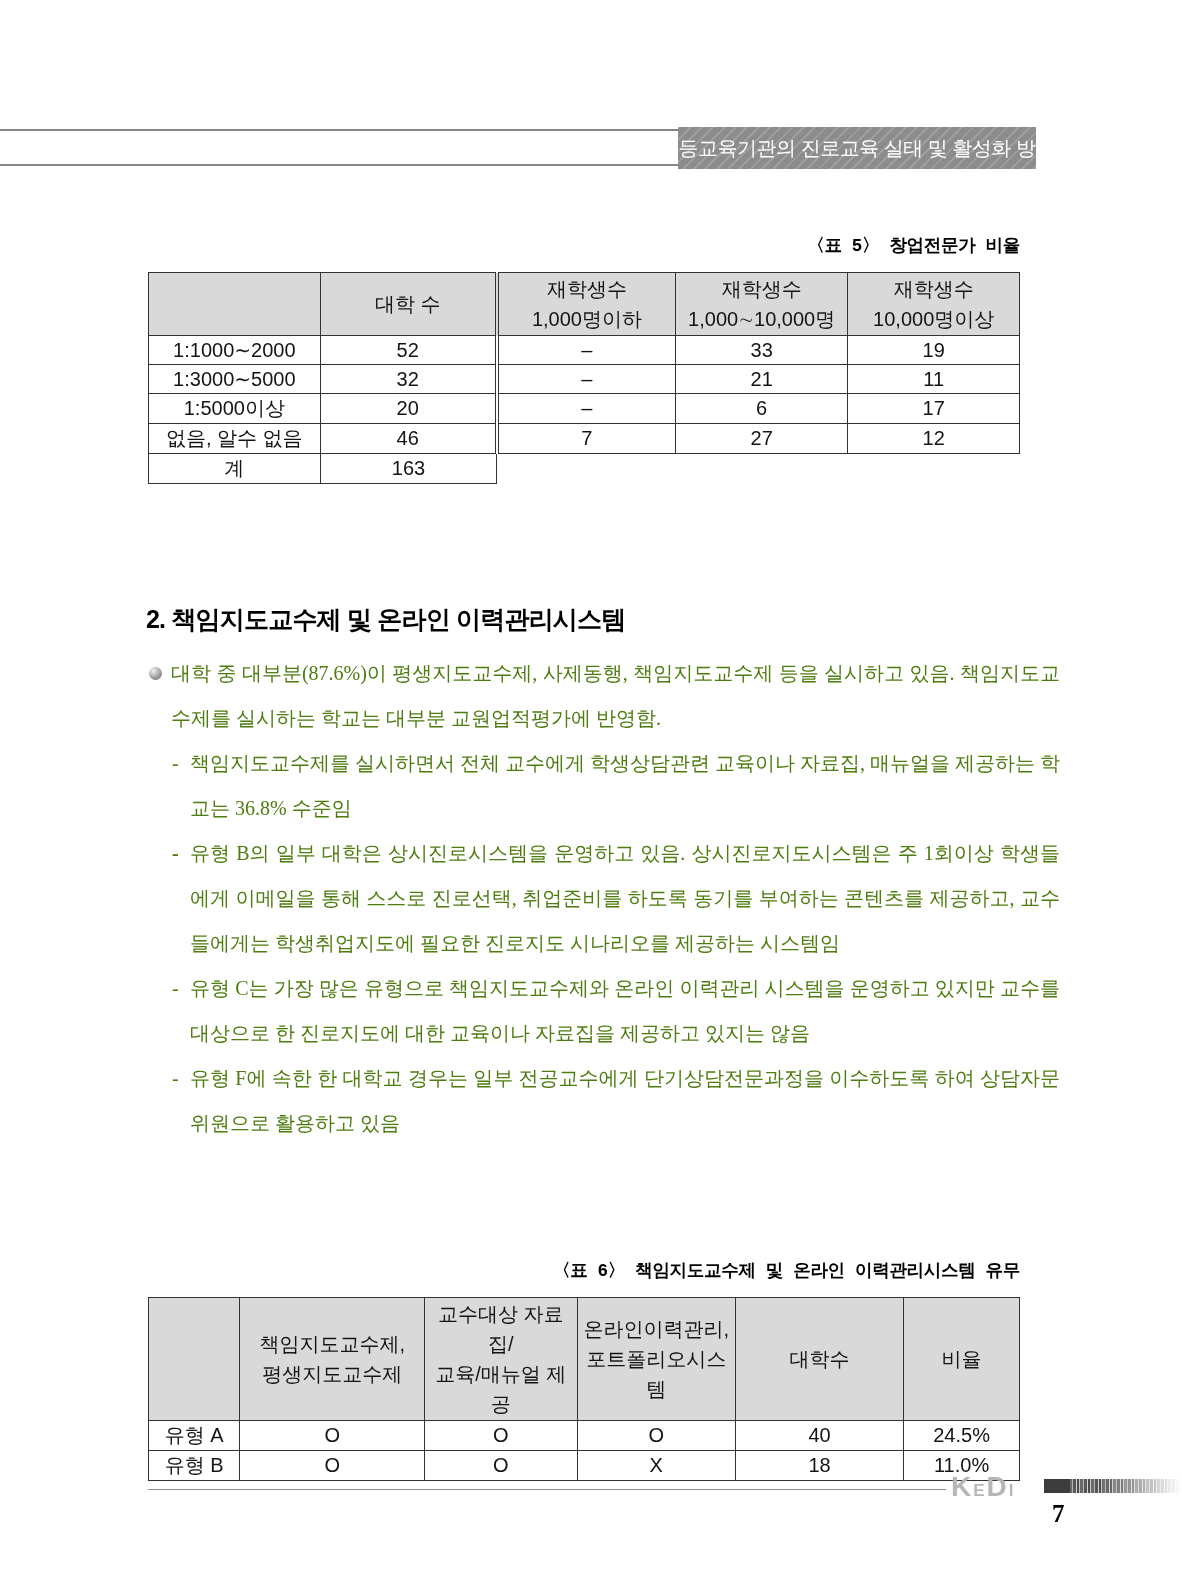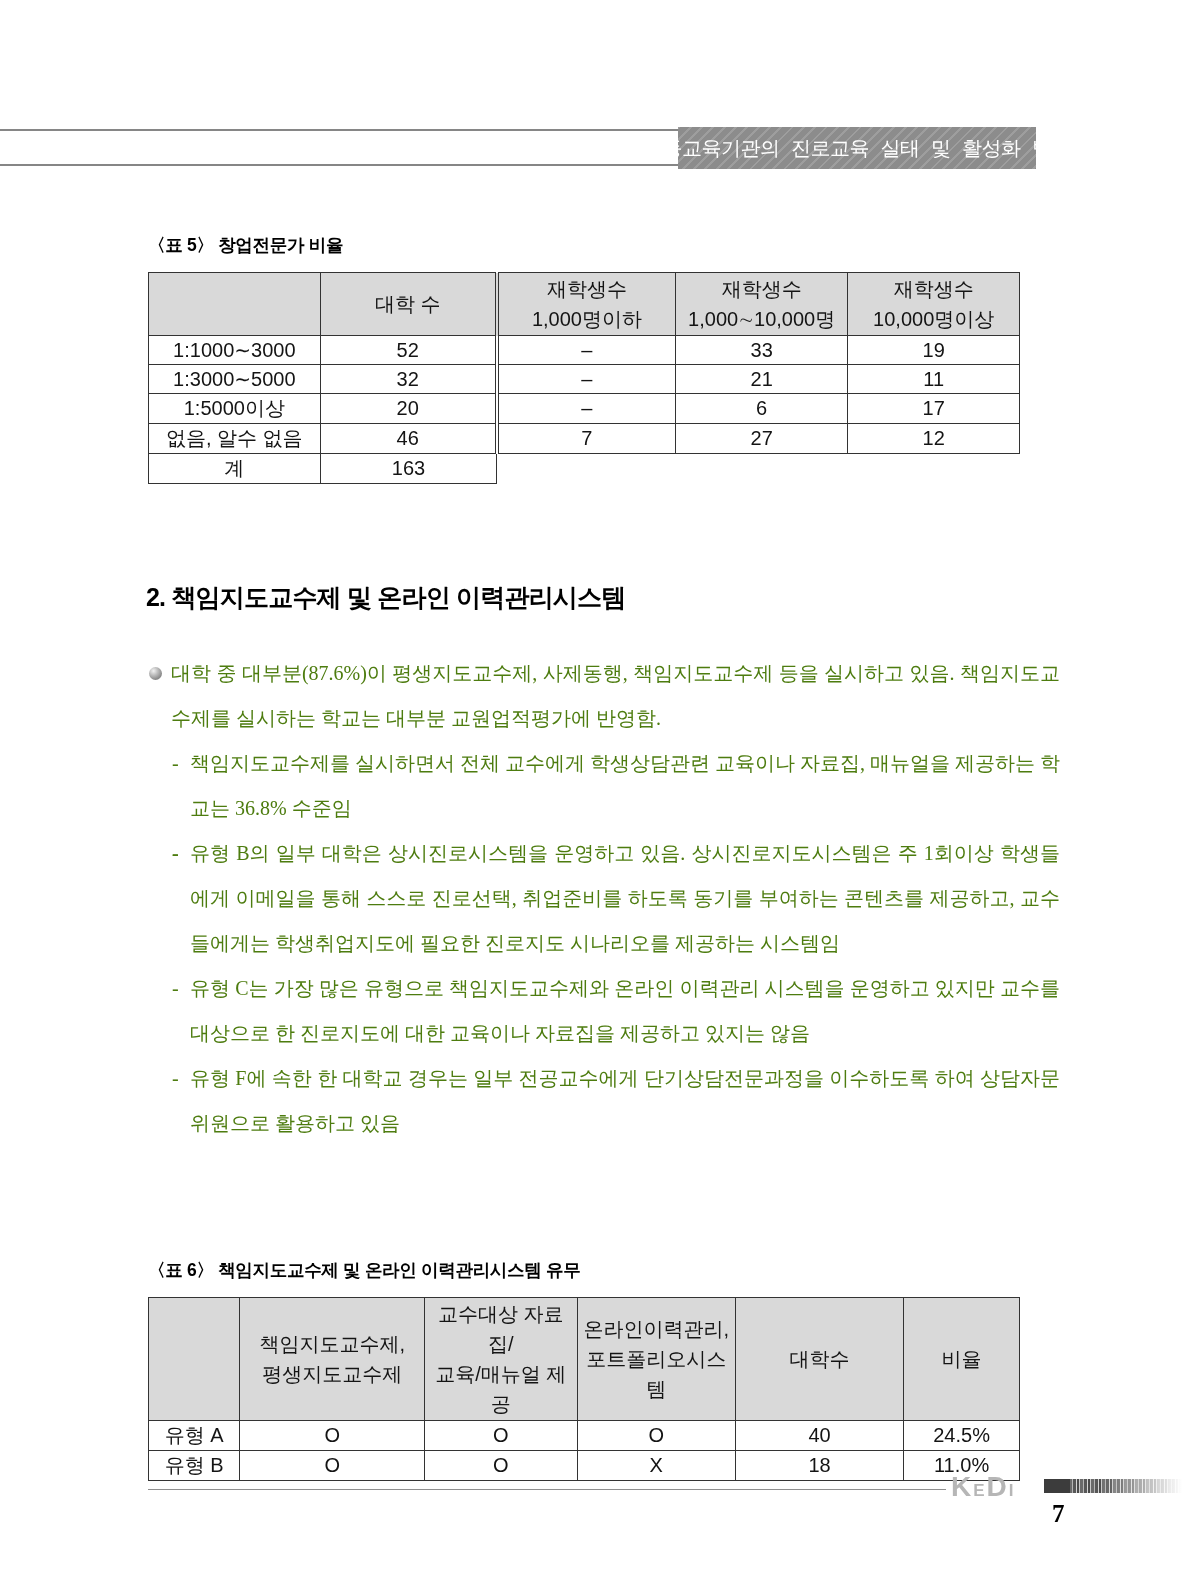--- a/index.html
+++ b/index.html
@@ -12,30 +12,30 @@
   .header-band {
     position:absolute; left:0; top:129px; width:1036px; height:33px;
     border-top:2px solid #868686; border-bottom:2px solid #868686;
   }
   .header-box {
     position:absolute; left:678px; top:127px; width:358px; height:42px;
     background:repeating-linear-gradient(135deg, rgba(255,255,255,0.16) 0 2px, rgba(255,255,255,0) 2px 8px), var(--header-bar,#8c8c8c);
     display:flex; align-items:center; justify-content:center;
   }
   .header-box span {
-    color:#fff; font-family:Liberation Mono, monospace; font-size:20px;
+    color:#fff; font-family:Liberation Sans, sans-serif; font-size:20px;
     letter-spacing:-0.5px; white-space:nowrap;
   }
 
   
   .tbl-wrap { position:absolute; left:148px; width:872px; }
   .tbl5-wrap { top:233px; }
   .tbl6-wrap { top:1258px; }
   .tbl-title {
-    text-align:left; font-family:Liberation Sans, sans-serif;
+    text-align:right; font-family:Liberation Mono, monospace;
     font-weight:bold; font-size:17.5px; letter-spacing:-0.3px; margin-bottom:15px;
   }
   table.tbl {
     border-collapse:collapse; width:100%; table-layout:fixed;
     font-family:"Liberation Sans",sans-serif; font-size:20px; color:#141414;
   }
   .tbl th, .tbl td {
     border:1px solid var(--border,#333); text-align:center; vertical-align:middle; padding:1px 4px;
   }
   .tbl th {
@@ -44,21 +44,21 @@
   }
   .tbl5 th { height:50px; }
   .tbl5 td { height:26px; }
   .tbl6 th { height:66px; }
   .tbl6 td { height:27px;margin-top:40px; }
   .tbl td.blank { border-top:none; border-right:none; border-bottom:none; border-left:none; }
   .tbl .dbl-left { border-left:4px double var(--border,#333); }
 
   
   .section-heading {
-    position:absolute; left:146px; top:581px; margin:0;
+    position:absolute; left:146px; top:603px; margin:0;
     font-family:"Liberation Sans",sans-serif; font-weight:bold; font-size:25px;
     letter-spacing:-0.8px; color:#000; white-space:nowrap;
   }
 
   
   .body-list {
     position:absolute; left:148px; top:651px; width:912px;
     font-size:20px; line-height:45px; text-align:justify; color:#4d7c0f;
   }
   .item { position:relative; }
@@ -118,21 +118,21 @@
             <th class="dbl-left">재학생수
 1,000명이하</th>
             <th>재학생수
 1,000∼10,000명</th>
             <th>재학생수
 10,000명이상</th>
           </tr>
         </thead>
       <tbody>
           <tr>
-            <td>1:1000∼3000</td>
+            <td>1:1000∼2000</td>
             <td>52</td>
             <td class="dbl-left">–</td>
             <td>33</td>
             <td>19</td>
           </tr>
           <tr>
             <td>1:3000∼5000</td>
             <td>32</td>
             <td class="dbl-left">–</td>
             <td>21</td>

